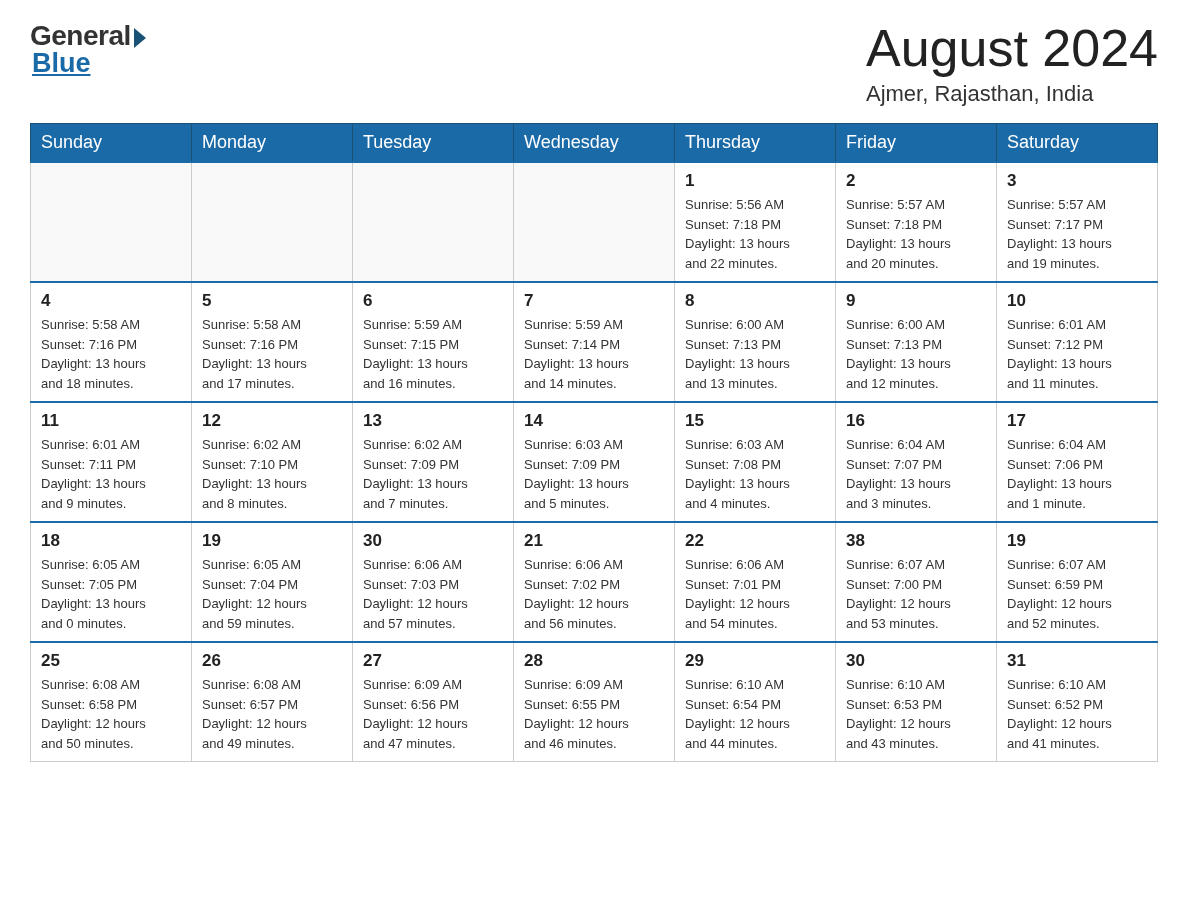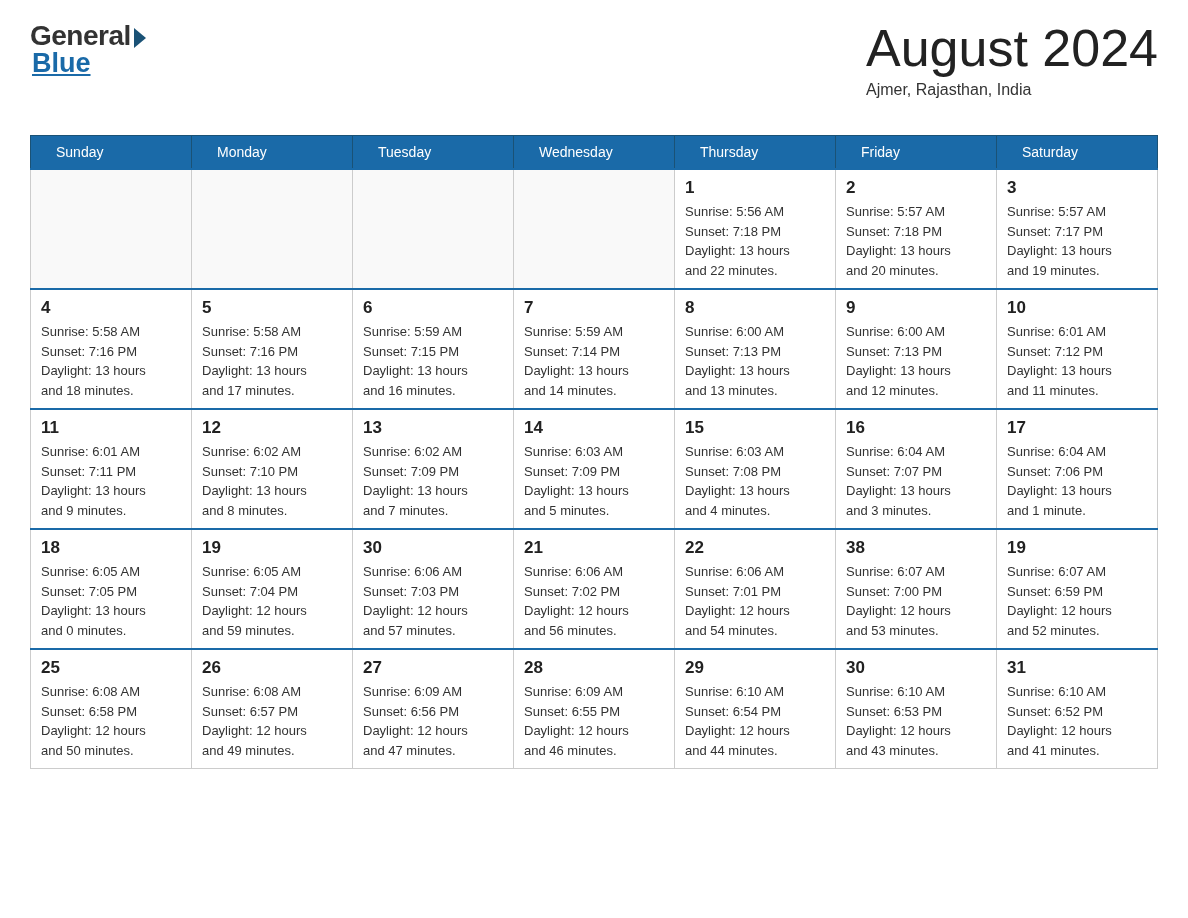--- a/index.html
+++ b/index.html
@@ -8,21 +8,21 @@
       background: #fff;
       color: #222;
       width: 1188px;
       min-height: 918px;
       padding: 20px 30px;
     }
     .header {
       display: flex;
       justify-content: space-between;
       align-items: flex-start;
-      margin-bottom: 36px;
+      margin-bottom: 16px;
     }
     .logo {
       display: flex;
       flex-direction: column;
       align-items: flex-start;
     }
     .logo-top {
       display: flex;
       align-items: center;
     }
@@ -52,35 +52,35 @@
     .title-block {
       text-align: left;
     }
     .month-title {
       font-size: 52px;
       font-weight: 300;
       color: #222;
       line-height: 1.1;
     }
     .subtitle {
-      font-size: 16px;
+      font-size: 22px;
       color: #333;
       margin-top: 4px;
     }
     .calendar {
       width: 100%;
       border-collapse: collapse;
       border: 1px solid #aaa;
     }
     .calendar th {
       background: #1a6aa8;
       color: #fff;
-      font-size: 14px;
+      font-size: 18px;
       font-weight: normal;
-      padding: 8px 25px;
+      padding: 8px 10px;
       text-align: left;
       border: 1px solid #1a5276;
     }
     .calendar td {
       vertical-align: top;
       padding: 8px 10px;
       border: 1px solid #ccc;
       width: 14.28%;
       min-height: 110px;
       font-size: 13px;

